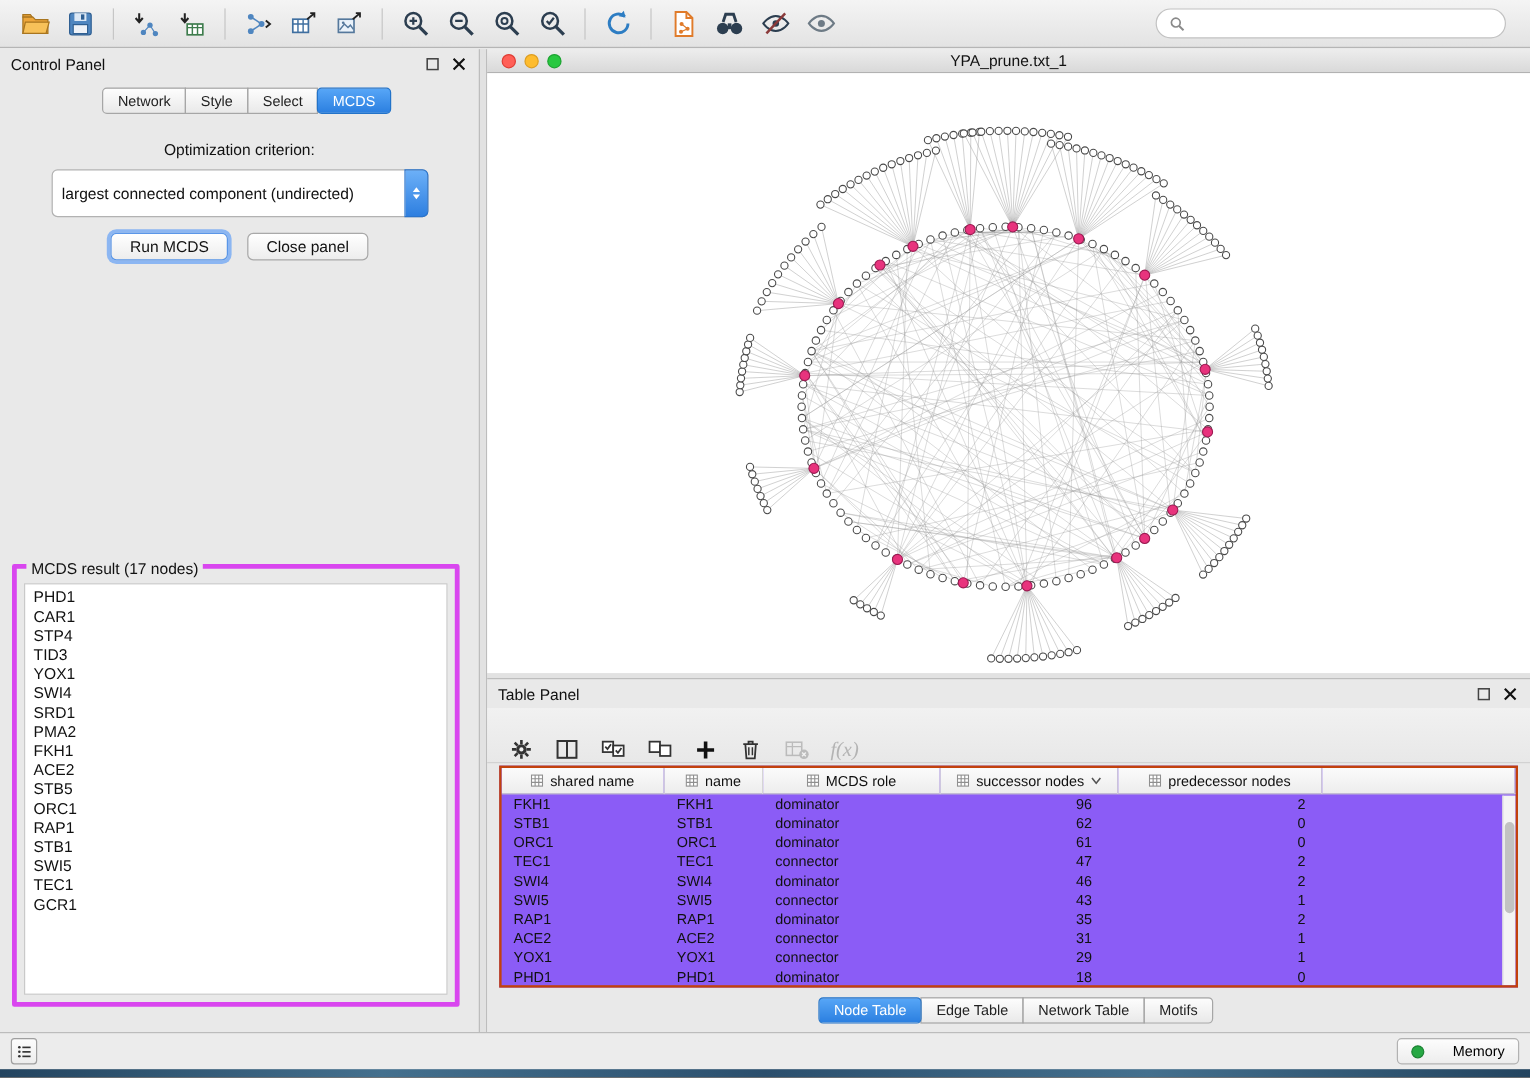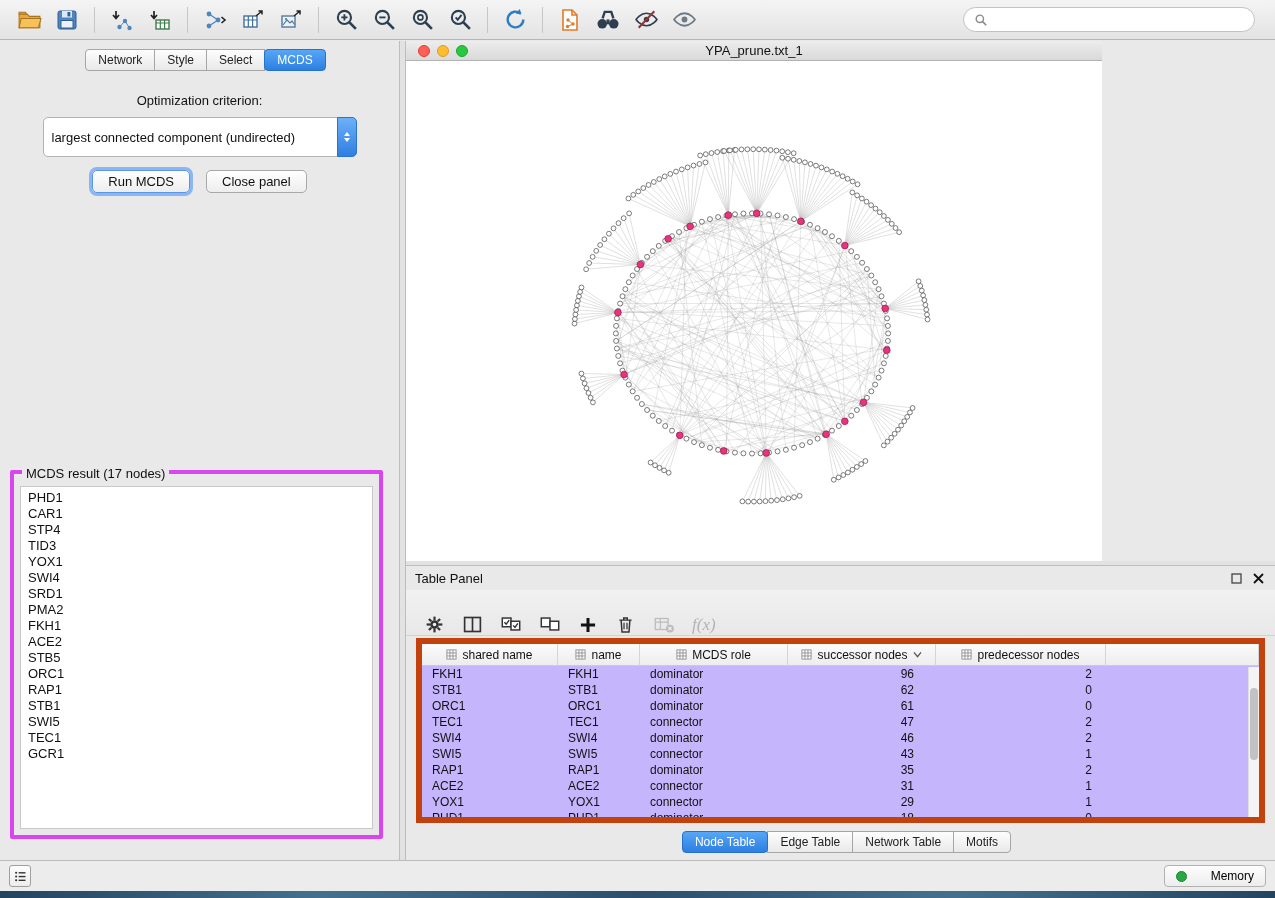--- a/index.html
+++ b/index.html
@@ -36,36 +36,36 @@
   .arr-up { width:0; height:0; border-left:3.5px solid transparent; border-right:3.5px solid transparent; border-bottom:4.5px solid #fff; }
   .arr-dn { width:0; height:0; border-left:3.5px solid transparent; border-right:3.5px solid transparent; border-top:4.5px solid #fff; }
   .btn-row { display:flex; justify-content:center; gap:16px; margin-top:13px; }
   .btn { padding:3px 15px; font-size:13px; background:linear-gradient(#ffffff,#ededed); border:1px solid #a9a9a9; border-radius:5px; color:#111; }
   .btn.focused { box-shadow:0 0 0 3px rgba(63,140,250,.55); border-color:#5a96e8; }
   .groupbox { position:absolute; left:10px; right:16px; top:429px; bottom:22px; border:4px solid #d946ef; border-radius:2px; }
   .legend { position:absolute; top:-8px; left:8px; background:#e9e9e9; padding:0 4px; font-size:13px; }
   .mcds-list { position:absolute; top:12px; left:6px; right:6px; bottom:6px; background:#fff; border:1px solid #c9c9c9; overflow:hidden; padding:3px 0 0 7px; }
   .mcds-item { font-size:13px; line-height:16px; }
   
-  .network-window { position:absolute; left:406px; top:41px; width:696px; height:520px; }
+  .network-window { position:absolute; left:406px; top:41px; width:869px; height:520px; }
   .net-titlebar { position:relative; height:20px; background:linear-gradient(#ededed,#d9d9d9); border-bottom:1px solid #b2b2b2; display:flex; align-items:center; justify-content:center; font-size:13px; color:#111; }
   .lights { position:absolute; left:12px; top:4px; display:flex; gap:7px; }
   .light { width:12px; height:12px; border-radius:50%; }
   .light.red { background:#ff5f57; border:1px solid #df3d34; }
   .light.yellow { background:#febc2e; border:1px solid #dd9e22; }
   .light.green { background:#28c840; border:1px solid #1da432; }
   .net-canvas { position:absolute; top:20px; left:0; right:0; bottom:0; background:#fff; }
   .net-canvas svg { display:block; width:100%; height:100%; }
   
   .h-splitter { position:absolute; left:406px; right:0; top:561px; height:4px; background:#e2e2e2; }
   .table-panel { position:absolute; left:406px; right:0; top:565px; bottom:37px; background:#e9e9e9; border-top:1px solid #bdbdbd; }
   .ttool { height:46px; display:flex; align-items:flex-end; gap:17px; padding:0 18px; border-bottom:1px solid #d2d2d2; background:linear-gradient(#f1f1f1,#e8e8e8); }
   .ttool .tibtn { border:none; background:transparent; display:flex; align-items:center; justify-content:center; }
   .fx { font-family:"Liberation Serif", serif; font-style:italic; font-size:17px; color:#b3b3b3; }
-  .table-viewport { position:absolute; top:72px; left:10px; right:10px; bottom:38px; background:#c4b5fd; border:6px solid #c2410c; overflow:hidden; }
+  .table-viewport { position:absolute; top:72px; left:10px; right:10px; bottom:38px; background:#8b5cf6; border:2px solid #c2410c; overflow:hidden; }
   .thead, .trow { display:grid; grid-template-columns:136px 82px 148px 148px 170px 1fr; }
   .thead { height:22px; }
   .hcell { display:flex; align-items:center; justify-content:center; gap:5px; font-size:12px; background:linear-gradient(#fbfbfb,#ededed); border-right:1px solid #d5d5d5; border-bottom:1px solid #cccccc; overflow:hidden; white-space:nowrap; }
   .trow { height:16px; }
   .tcell { font-size:12px; line-height:16px; overflow:hidden; white-space:nowrap; }
   .tcell.c0 { padding-left:10px; }
   .tcell.c1 { padding-left:10px; }
   .tcell.c2 { padding-left:10px; }
   .tcell.c3 { text-align:right; padding-right:22px; }
   .tcell.c4 { text-align:right; padding-right:14px; }
@@ -213,20 +213,34 @@
     <div class="search">
       <svg width="14" height="14" viewBox="0 0 24 24">
           <circle cx="10" cy="10" r="6.3" fill="none" stroke="#8a8a8a" stroke-width="2.4"></circle>
           <path d="M14.8 14.8L21 21" stroke="#8a8a8a" stroke-width="2.8"></path>
         </svg>
       <input type="text" value="" style="">
     </div>
   </div>
 
   <div class="control-panel">
+    <div class="phead">
+      <span>Control Panel</span>
+      <span class="spacer"></span>
+      <button class="wc">
+          <svg width="11" height="11">
+            <rect x="1" y="1" width="9" height="9" fill="none" stroke="#444" stroke-width="1.3"></rect>
+          </svg>
+        </button>
+      <button class="wc">
+          <svg width="11" height="11">
+            <path d="M1 1l9 9M10 1L1 10" stroke="#111" stroke-width="1.8"></path>
+          </svg>
+        </button>
+    </div>
     <div class="tabs">
       <div class="tab">Network</div>
       <div class="tab">Style</div>
       <div class="tab">Select</div>
       <div class="tab selected">MCDS</div>
     </div>
     <div class="opt-label">Optimization criterion:</div>
     <div class="combo">
       <span>largest connected component (undirected)</span>
       <span class="stepper">

